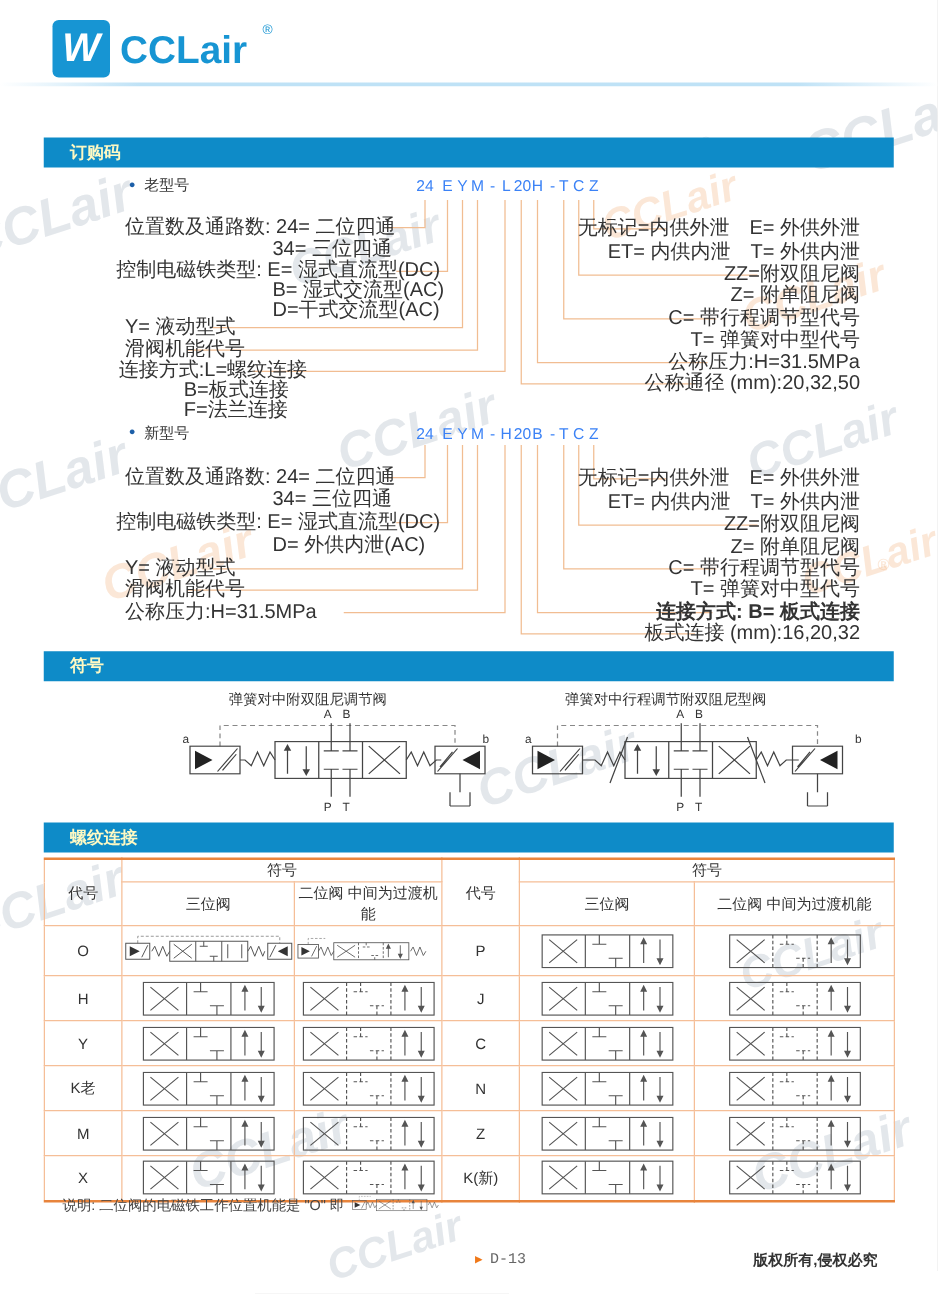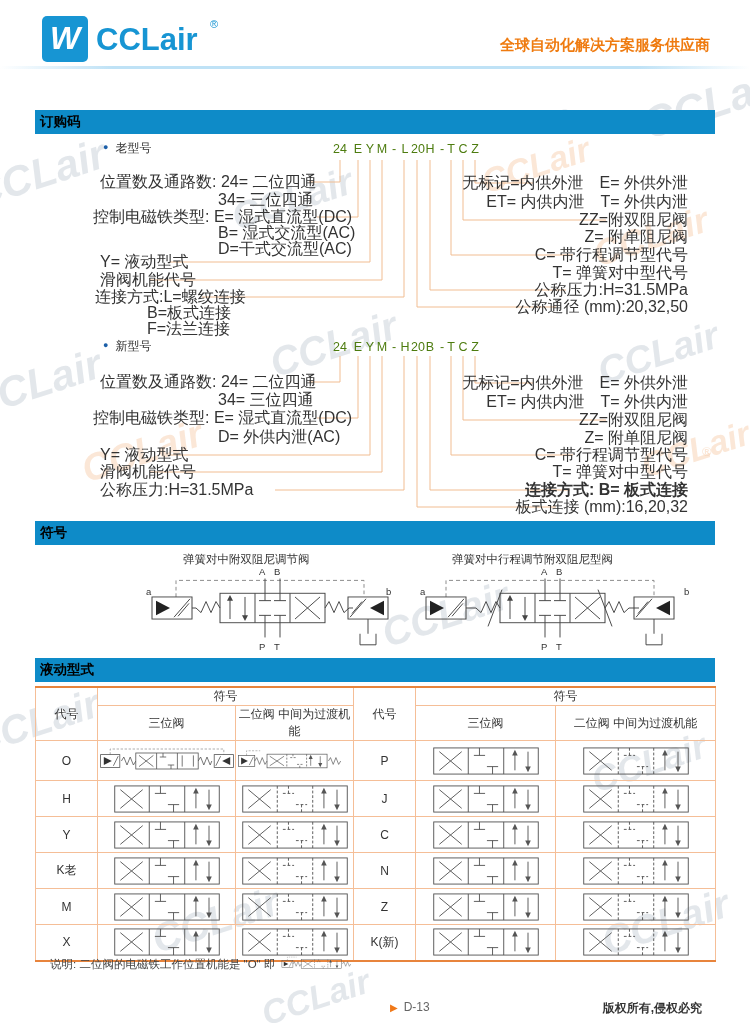--- a/index.html
+++ b/index.html
@@ -14,43 +14,43 @@
   
   .logo-box{position:absolute;left:42px;top:16px;width:46px;height:46px;background:#1795D3;
             border-radius:5px;color:#fff;font-size:32px;font-weight:bold;font-style:italic;
             text-align:center;line-height:44px;z-index:2;}
   .logo-text{position:absolute;left:96px;top:22px;font-size:31px;font-weight:bold;color:#1795D3;z-index:2;}
   .logo-reg{position:absolute;left:210px;top:18px;font-size:11px;color:#1795D3;z-index:2;}
   .slogan{position:absolute;right:40px;top:36px;font-size:15px;font-weight:bold;color:#EF7B10;z-index:2;}
   .hdr-line{position:absolute;left:0;top:66px;width:750px;height:3px;z-index:2;
             background:linear-gradient(90deg,#ffffff,#BFE2F6 15%,#BFE2F6 85%,#ffffff);}
   
-  .bar{position:absolute;left:35px;width:680px;height:24px;background:#0E8BC8;color:#000000;
-       font-size:13.5px;font-weight:bold;line-height:24px;padding-left:5px;box-sizing:border-box;z-index:2;}
+  .bar{position:absolute;left:35px;width:680px;height:24px;background:#0E8BC8;color:#fef9c3;
+       font-size:13.5px;font-weight:bold;line-height:24px;padding-left:21px;box-sizing:border-box;z-index:2;}
   
   .bullet{position:absolute;font-size:12px;color:#333;z-index:2;}
   .bullet .dot{color:#1C5FA8;font-size:9px;vertical-align:2px;margin-right:7px;}
-  .codechar{position:absolute;font-size:12.5px;color:#4d7c0f;transform:translateX(-50%);z-index:2;white-space:nowrap;}
+  .codechar{position:absolute;font-size:12.5px;color:#3b82f6;transform:translateX(-50%);z-index:2;white-space:nowrap;}
   .lbl{position:absolute;font-size:16px;line-height:14px;color:#333;white-space:nowrap;z-index:2;}
   .rlbl{right:62px;text-align:right;}
   .callouts{position:absolute;left:0;top:0;z-index:1;}
   
   .dia-title{position:absolute;font-size:11.5px;color:#333;z-index:2;}
   .dia{position:absolute;z-index:2;}
   .port{position:absolute;font-size:9.5px;color:#333;z-index:3;}
   
   .spool-table{position:absolute;left:35px;top:686px;width:680px;border-collapse:collapse;
                table-layout:fixed;z-index:2;border-top:2px solid #E8843C;border-bottom:2px solid #E8843C;}
   .spool-table th,.spool-table td{border:1px solid #F5BE97;font-size:12px;font-weight:normal;
                color:#333;text-align:center;vertical-align:middle;padding:0;overflow:hidden;}
   .spool-table .code{font-size:12px;}
   .vg{display:block;margin:0 auto;}
   
   .note{position:absolute;left:50px;font-size:11.5px;color:#444;z-index:2;display:flex;align-items:center;white-space:nowrap;}
-  .pagemark{position:absolute;left:390px;top:1000px;font-size:12px;color:#666;z-index:2;}
+  .pagemark{position:absolute;left:380px;top:1000px;font-size:12px;color:#666;z-index:2;font-family:Liberation Mono, monospace;}
   .pagemark .tri{color:#F07818;font-size:10px;margin-right:6px;}
   .copyright{position:absolute;right:48px;top:1000px;font-size:12px;font-weight:bold;color:#333;z-index:2;}
 </style>
 </head>
 <body>
 
 <div class="page">
 
   <svg width="0" height="0" style="position:absolute" aria-hidden="true">
     <defs>
@@ -124,21 +124,20 @@
   <span class="wm g r" style="left:268px;top:658px;font-size:13px;">®</span>
   <span class="wm g" style="left:-30px;top:700px;font-size:40px;">CCLair</span>
   <span class="wm g" style="left:590px;top:742px;font-size:36px;">CCLair</span>
   <span class="wm g" style="left:150px;top:898px;font-size:40px;">CCLair</span>
   <span class="wm g" style="left:600px;top:900px;font-size:40px;">CCLair</span>
   <span class="wm g" style="left:260px;top:978px;font-size:34px;">CCLair</span>
 
   <div class="logo-box">W</div>
   <div class="logo-text">CCLair</div>
   <div class="logo-reg">®</div>
-  <div class="slogan">全球自动化解决方案服务供应商</div>
   <div class="hdr-line"></div>
 
   <div class="bar" style="top:110px;">订购码</div>
 
   <svg class="callouts" width="750" height="660">
     <g fill="none" stroke="#F1BD92" stroke-width="1">
       <path d="M340,160 V182 H309"></path>
         <path d="M358,160 V217 H317"></path>
         <path d="M370,160 V262 H170"></path>
       <path d="M382,160 V280 H150"></path>
@@ -279,21 +278,21 @@
     <path d="M236,60 L252,40 M238,56 L248,43" fill="none" stroke="#444"></path>
     <path d="M254,62 V78 M246,78 V90 M262,78 V90 M246,90 H262" fill="none" stroke="#444"></path>
   </svg>
   <span class="port" style="left:541px;top:566px;">A</span>
   <span class="port" style="left:556px;top:566px;">B</span>
   <span class="port" style="left:541px;top:641px;">P</span>
   <span class="port" style="left:556px;top:641px;">T</span>
   <span class="port" style="left:420px;top:586px;">a</span>
   <span class="port" style="left:684px;top:586px;">b</span>
 
-  <div class="bar" style="top:658px;">液动型式</div>
+  <div class="bar" style="top:658px;">螺纹连接</div>
 
   <table class="spool-table">
     <colgroup>
       <col style="width:62px">
         <col style="width:138px">
         <col style="width:118px">
       <col style="width:62px">
         <col style="width:140px">
         <col style="width:160px">
     </colgroup>

